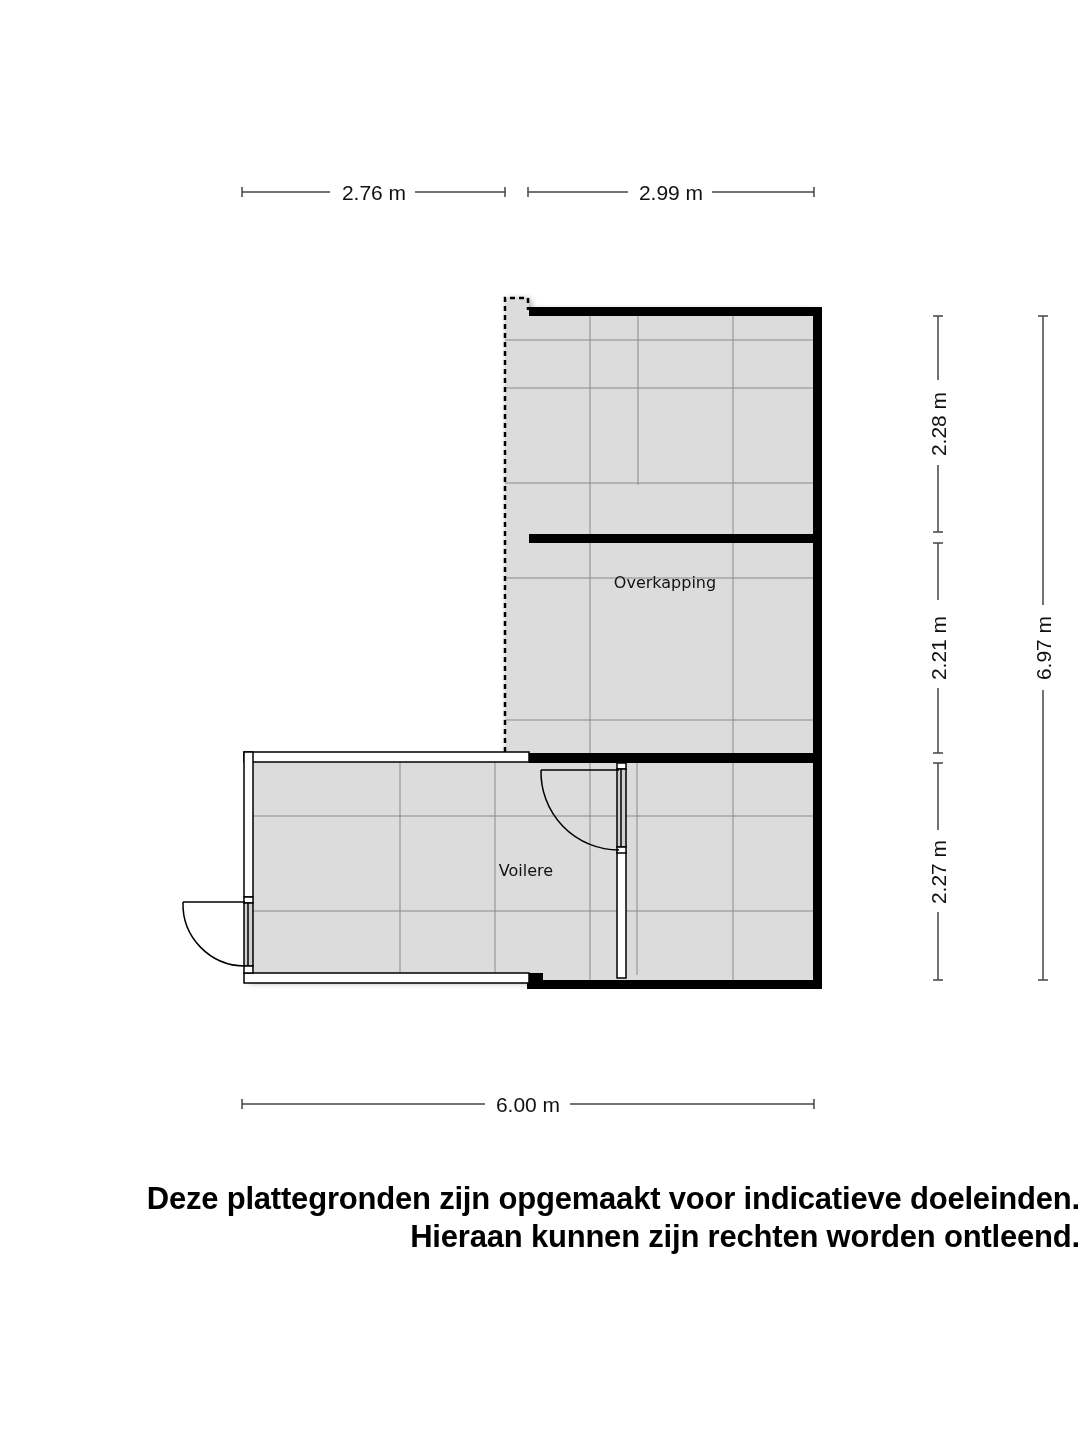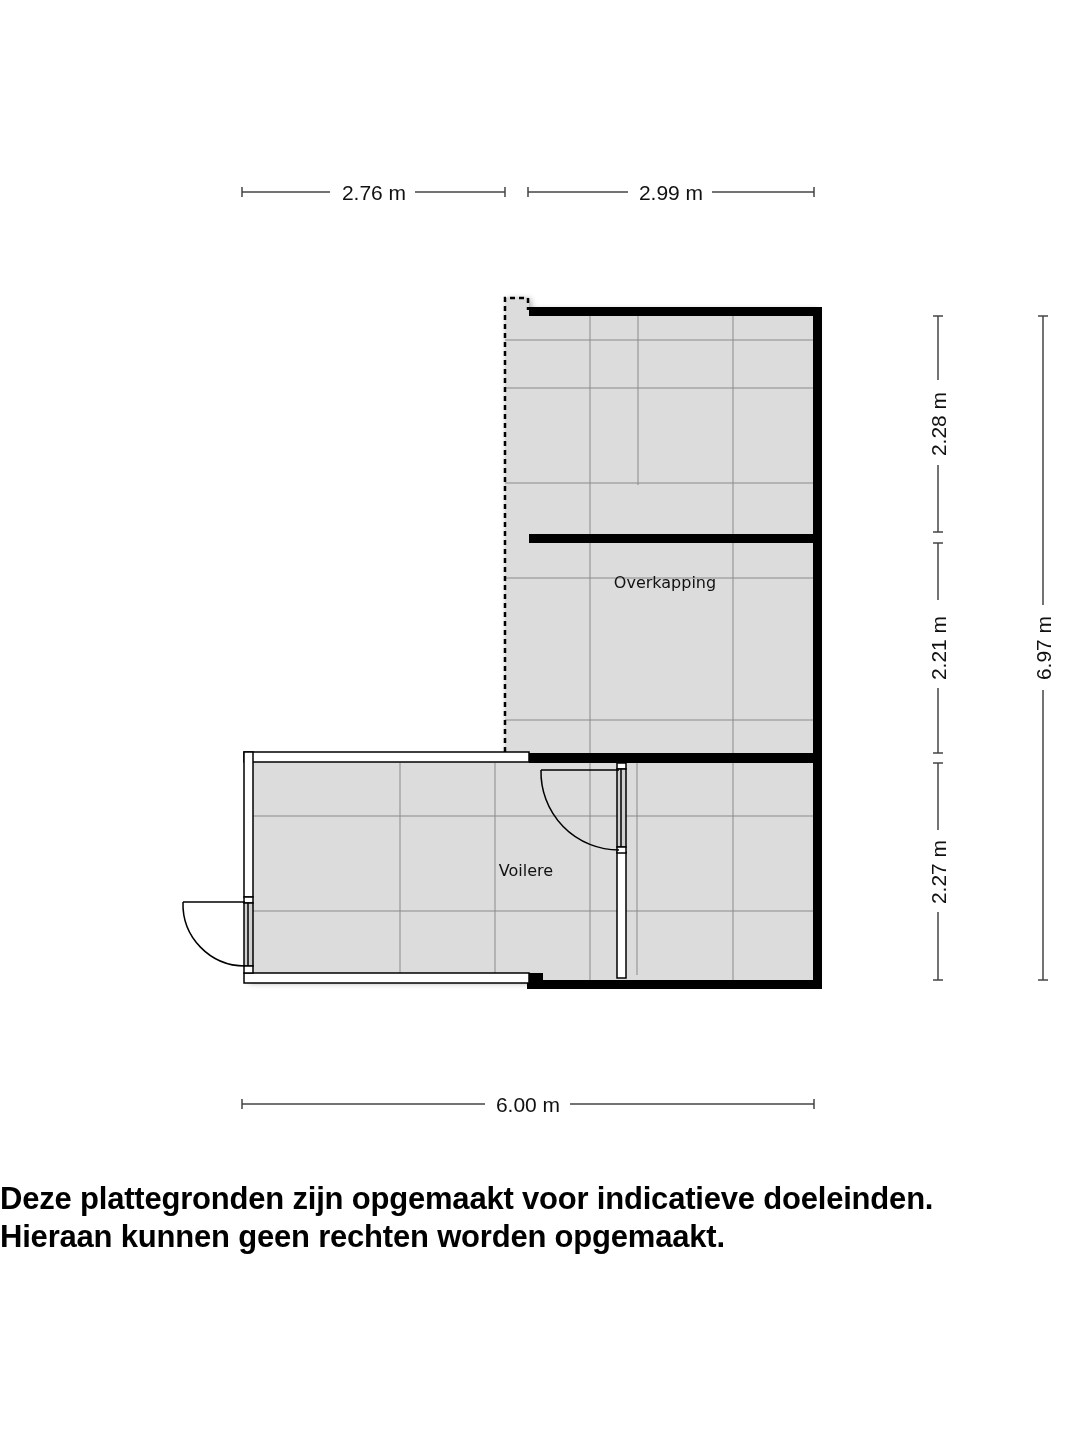--- a/index.html
+++ b/index.html
@@ -1,20 +1,20 @@
 <!DOCTYPE html>
 <html><head>
 <meta charset="utf-8">
 <style>
   html, body { margin:0; padding:0; background:#ffffff; }
   body { width:1080px; height:1440px; position:relative; overflow:hidden; font-family:"Liberation Sans", sans-serif; }
   #plan { position:absolute; left:0; top:0; width:1080px; height:1440px; }
   .dim-text { font-family:"Liberation Sans", sans-serif; font-size:21px; fill:#111; }
   .room-label { font-family:"DejaVu Sans", sans-serif; font-size:16px; fill:#111; }
-  .disclaimer { position:absolute; left:0; width:1080px; text-align:left; font-family:"Liberation Sans", sans-serif; font-weight:bold; font-size:31px; color:#000; letter-spacing:-0.2px; line-height:38px; }
+  .disclaimer { position:absolute; left:0; width:1080px; text-align:right; font-family:"Liberation Sans", sans-serif; font-weight:bold; font-size:31px; color:#000; letter-spacing:-0.2px; line-height:38px; }
 </style>
 </head>
 <body>
 
 <svg id="plan" viewBox="0 0 1080 1440" xmlns="http://www.w3.org/2000/svg">
   <defs>
     <filter id="shadow" x="-5%" y="-5%" width="110%" height="110%">
       <feGaussianBlur in="SourceAlpha" stdDeviation="3"></feGaussianBlur>
       <feOffset dx="2" dy="2"></feOffset>
       <feComponentTransfer>
@@ -138,13 +138,13 @@
   <g stroke="#444" stroke-width="1.5">
     <line x1="242" y1="1104" x2="485" y2="1104"></line>
     <line x1="570" y1="1104" x2="814" y2="1104"></line>
     <line x1="242" y1="1099" x2="242" y2="1109"></line>
     <line x1="814" y1="1099" x2="814" y2="1109"></line>
   </g>
   <text class="dim-text" x="528" y="1112" text-anchor="middle">6.00 m</text>
 </svg>
 
 <div class="disclaimer" style="top:1180px;">Deze plattegronden zijn opgemaakt voor indicatieve doeleinden.</div>
-<div class="disclaimer" style="top:1218px;">Hieraan kunnen geen rechten worden opgemaakt.</div>
+<div class="disclaimer" style="top:1218px;">Hieraan kunnen zijn rechten worden ontleend.</div>
 
 </body></html>

